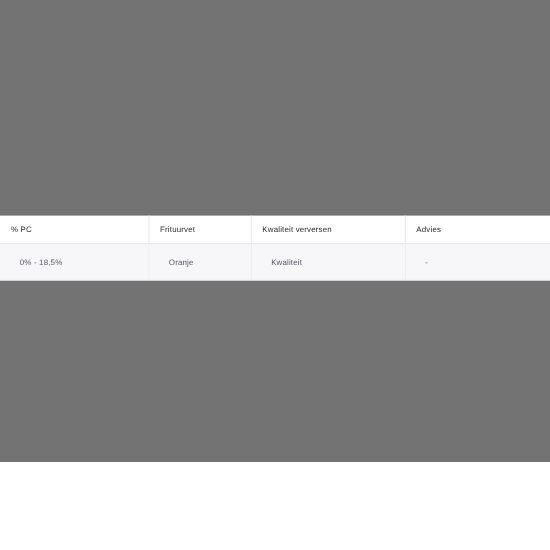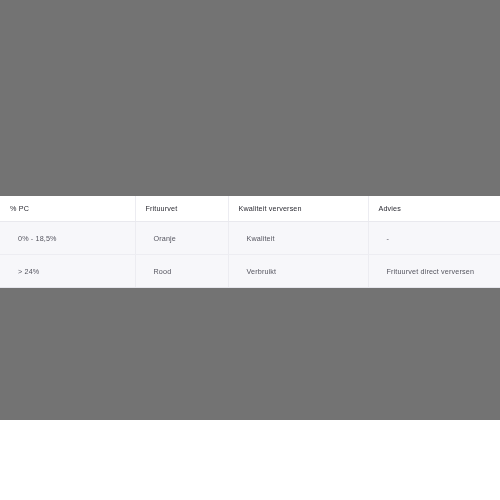--- a/index.html
+++ b/index.html
@@ -120,23 +120,17 @@
 
       <tbody>
         <tr class="row-shade">
           <td>0% - 18,5%</td>
           <td>Oranje</td>
           <td>Kwaliteit</td>
           <td class="last-col">-</td>
         </tr>
 
 
-        <tr class="row-shade last-row">
-          <td>&gt; 24%</td>
-          <td>Rood</td>
-          <td>Verbruikt</td>
-          <td class="last-col">Frituurvet direct verversen</td>
-        </tr>
       </tbody>
     </table>
   </div>
 
 </div>
 
 </body></html>

